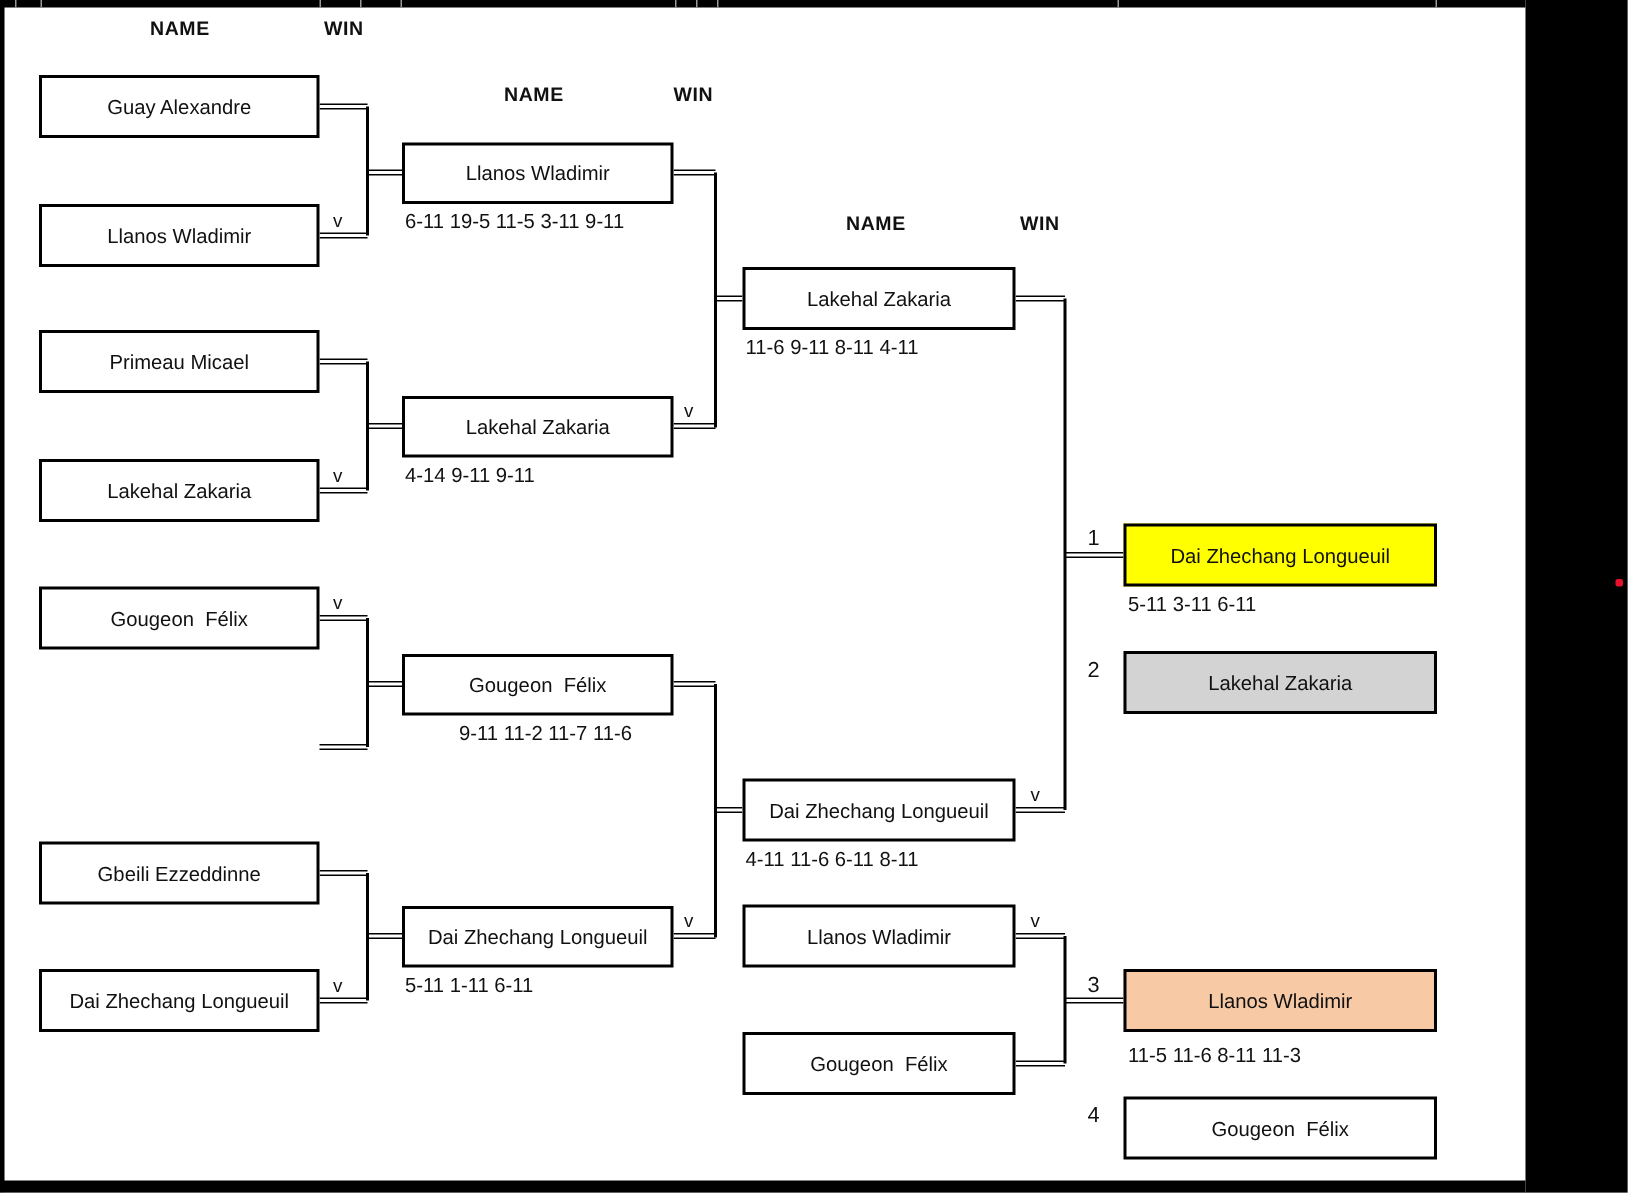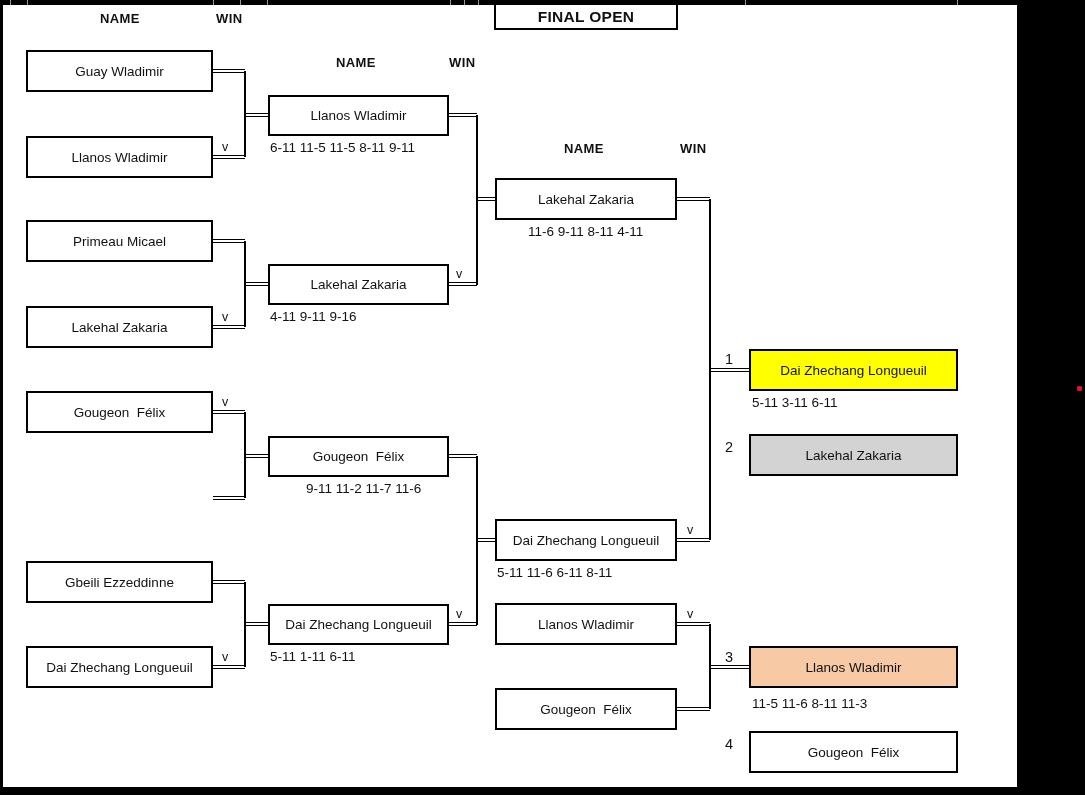--- a/index.html
+++ b/index.html
@@ -49,52 +49,51 @@
   <div class="tick" style="left:213px;"></div>
   <div class="tick" style="left:240px;"></div>
   <div class="tick" style="left:267px;"></div>
   <div class="tick" style="left:450px;"></div>
   <div class="tick" style="left:464px;"></div>
   <div class="tick" style="left:478px;"></div>
   <div class="tick" style="left:745px;"></div>
   <div class="tick" style="left:957px;"></div>
   <div class="reddot" style="background:#e8112d;"></div>
 
-  <div class="titlebox">FINAL OPEN</div>
 
   <div class="hdr" style="left:100px;top:11px;">NAME</div>
   <div class="hdr" style="left:216px;top:11px;">WIN</div>
   <div class="hdr" style="left:336px;top:55px;">NAME</div>
   <div class="hdr" style="left:449px;top:55px;">WIN</div>
   <div class="hdr" style="left:564px;top:141px;">NAME</div>
   <div class="hdr" style="left:680px;top:141px;">WIN</div>
 
-  <div class="pbox r1" style="top:50px;">Guay Wladimir</div>
+  <div class="pbox r1" style="top:50px;">Guay Alexandre</div>
   <div class="pbox r1" style="top:136px;">Llanos Wladimir</div>
   <div class="pbox r1" style="top:220px;">Primeau Micael</div>
   <div class="pbox r1" style="top:306px;">Lakehal Zakaria</div>
   <div class="pbox r1" style="top:391px;">Gougeon  Félix</div>
   <div class="pbox r1" style="top:561px;">Gbeili Ezzeddinne</div>
   <div class="pbox r1" style="top:646px;">Dai Zhechang Longueuil</div>
 
   <div class="pbox r2" style="top:95px;">Llanos Wladimir</div>
   <div class="pbox r2" style="top:264px;">Lakehal Zakaria</div>
   <div class="pbox r2" style="top:436px;">Gougeon  Félix</div>
   <div class="pbox r2" style="top:604px;">Dai Zhechang Longueuil</div>
-  <div class="score" style="left:270px;top:140px;">6-11 11-5 11-5 8-11 9-11</div>
-  <div class="score" style="left:270px;top:309px;">4-11 9-11 9-16</div>
+  <div class="score" style="left:270px;top:140px;">6-11 19-5 11-5 3-11 9-11</div>
+  <div class="score" style="left:270px;top:309px;">4-14 9-11 9-11</div>
   <div class="score" style="left:270px;top:481px;margin-left:36px;">9-11 11-2 11-7 11-6</div>
   <div class="score" style="left:270px;top:649px;">5-11 1-11 6-11</div>
 
   <div class="pbox r3" style="top:178px;">Lakehal Zakaria</div>
   <div class="pbox r3" style="top:519px;">Dai Zhechang Longueuil</div>
   <div class="pbox r3" style="top:603px;">Llanos Wladimir</div>
   <div class="pbox r3" style="top:688px;">Gougeon  Félix</div>
-  <div class="score" style="left:497px;top:224px;margin-left:31px;">11-6 9-11 8-11 4-11</div>
-  <div class="score" style="left:497px;top:565px;">5-11 11-6 6-11 8-11</div>
+  <div class="score" style="left:497px;top:224px;">11-6 9-11 8-11 4-11</div>
+  <div class="score" style="left:497px;top:565px;">4-11 11-6 6-11 8-11</div>
 
   <div class="rank" style="left:720px;top:351px;">1</div>
   <div class="rank" style="left:720px;top:439px;">2</div>
   <div class="rank" style="left:720px;top:649px;">3</div>
   <div class="rank" style="left:720px;top:736px;">4</div>
   <div class="pbox pl bg-first" style="top:349px;">Dai Zhechang Longueuil</div>
   <div class="pbox pl bg-second" style="top:434px;">Lakehal Zakaria</div>
   <div class="pbox pl bg-third" style="top:646px;">Llanos Wladimir</div>
   <div class="pbox pl" style="top:731px;">Gougeon  Félix</div>
   <div class="score" style="left:752px;top:395px;">5-11 3-11 6-11</div>

